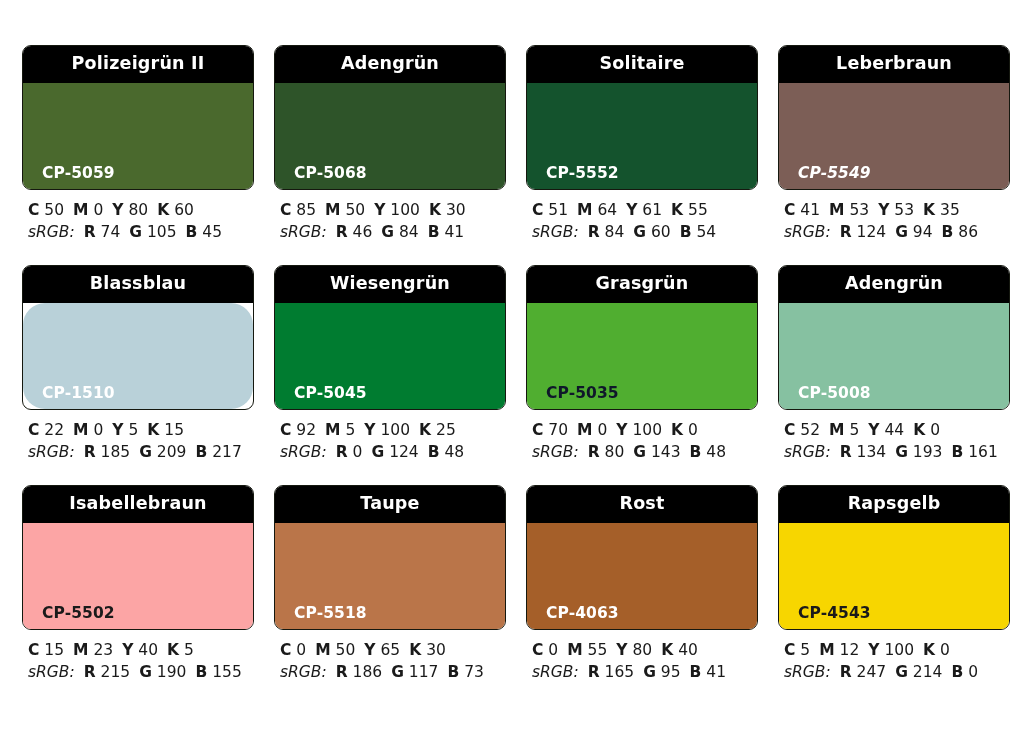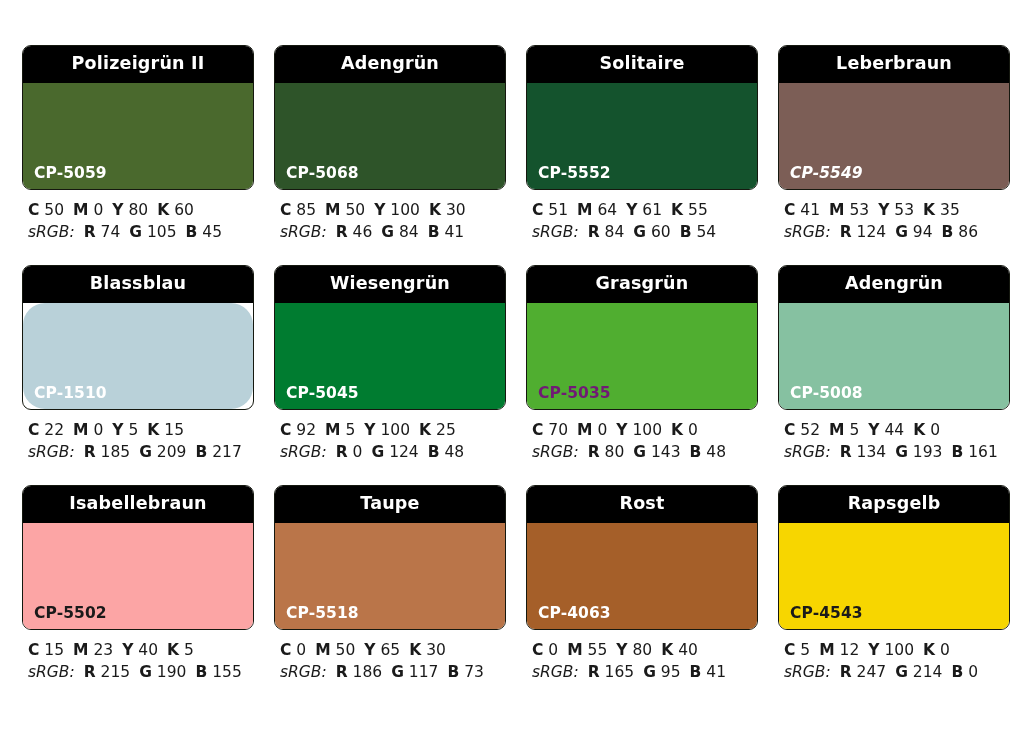--- a/index.html
+++ b/index.html
@@ -50,21 +50,21 @@
     letter-spacing: 0.2px;
     line-height: 1;
     padding-bottom: 1px;
   }
   .card-swatch {
     flex: 1 1 auto;
     position: relative;
   }
   .cp-code {
     position: absolute;
-    left: 11px;
+    left: 19px;
     bottom: 8px;
     font-size: 15.5px;
     font-weight: bold;
     letter-spacing: 0.1px;
     line-height: 1;
   }
   .values {
     padding: 9px 0 0 6px;
     color: #1a1a1a;
   }
@@ -159,21 +159,21 @@
         </div>
         <div class="values">
           <div class="vrow"><span class="lbl">C</span><span>&nbsp;</span><span class="num">92</span><span class="gap-wide"></span><span class="lbl">M</span><span>&nbsp;</span><span class="num">5</span><span class="gap-wide"></span><span class="lbl">Y</span><span>&nbsp;</span><span class="num">100</span><span class="gap-wide"></span><span class="lbl">K</span><span>&nbsp;</span><span class="num">25</span></div>
           <div class="vrow"><span class="srgb-tag">sRGB:</span><span class="gap-wide"></span><span class="lbl">R</span><span>&nbsp;</span><span class="num">0</span><span class="gap-wide"></span><span class="lbl">G</span><span>&nbsp;</span><span class="num">124</span><span class="gap-wide"></span><span class="lbl">B</span><span>&nbsp;</span><span class="num">48</span></div>
         </div>
       </div>
       <div class="cell">
         <div class="card">
           <div class="card-header">Grasgrün</div>
           <div class="card-swatch" style="background: rgb(80, 174, 48);">
-            <div class="cp-code" style="color: #701a75;">CP-5035</div>
+            <div class="cp-code" style="color: #0f172a;">CP-5035</div>
           </div>
         </div>
         <div class="values">
           <div class="vrow"><span class="lbl">C</span><span>&nbsp;</span><span class="num">70</span><span class="gap-wide"></span><span class="lbl">M</span><span>&nbsp;</span><span class="num">0</span><span class="gap-wide"></span><span class="lbl">Y</span><span>&nbsp;</span><span class="num">100</span><span class="gap-wide"></span><span class="lbl">K</span><span>&nbsp;</span><span class="num">0</span></div>
           <div class="vrow"><span class="srgb-tag">sRGB:</span><span class="gap-wide"></span><span class="lbl">R</span><span>&nbsp;</span><span class="num">80</span><span class="gap-wide"></span><span class="lbl">G</span><span>&nbsp;</span><span class="num">143</span><span class="gap-wide"></span><span class="lbl">B</span><span>&nbsp;</span><span class="num">48</span></div>
         </div>
       </div>
       <div class="cell">
         <div class="card">
           <div class="card-header">Adengrün</div>

